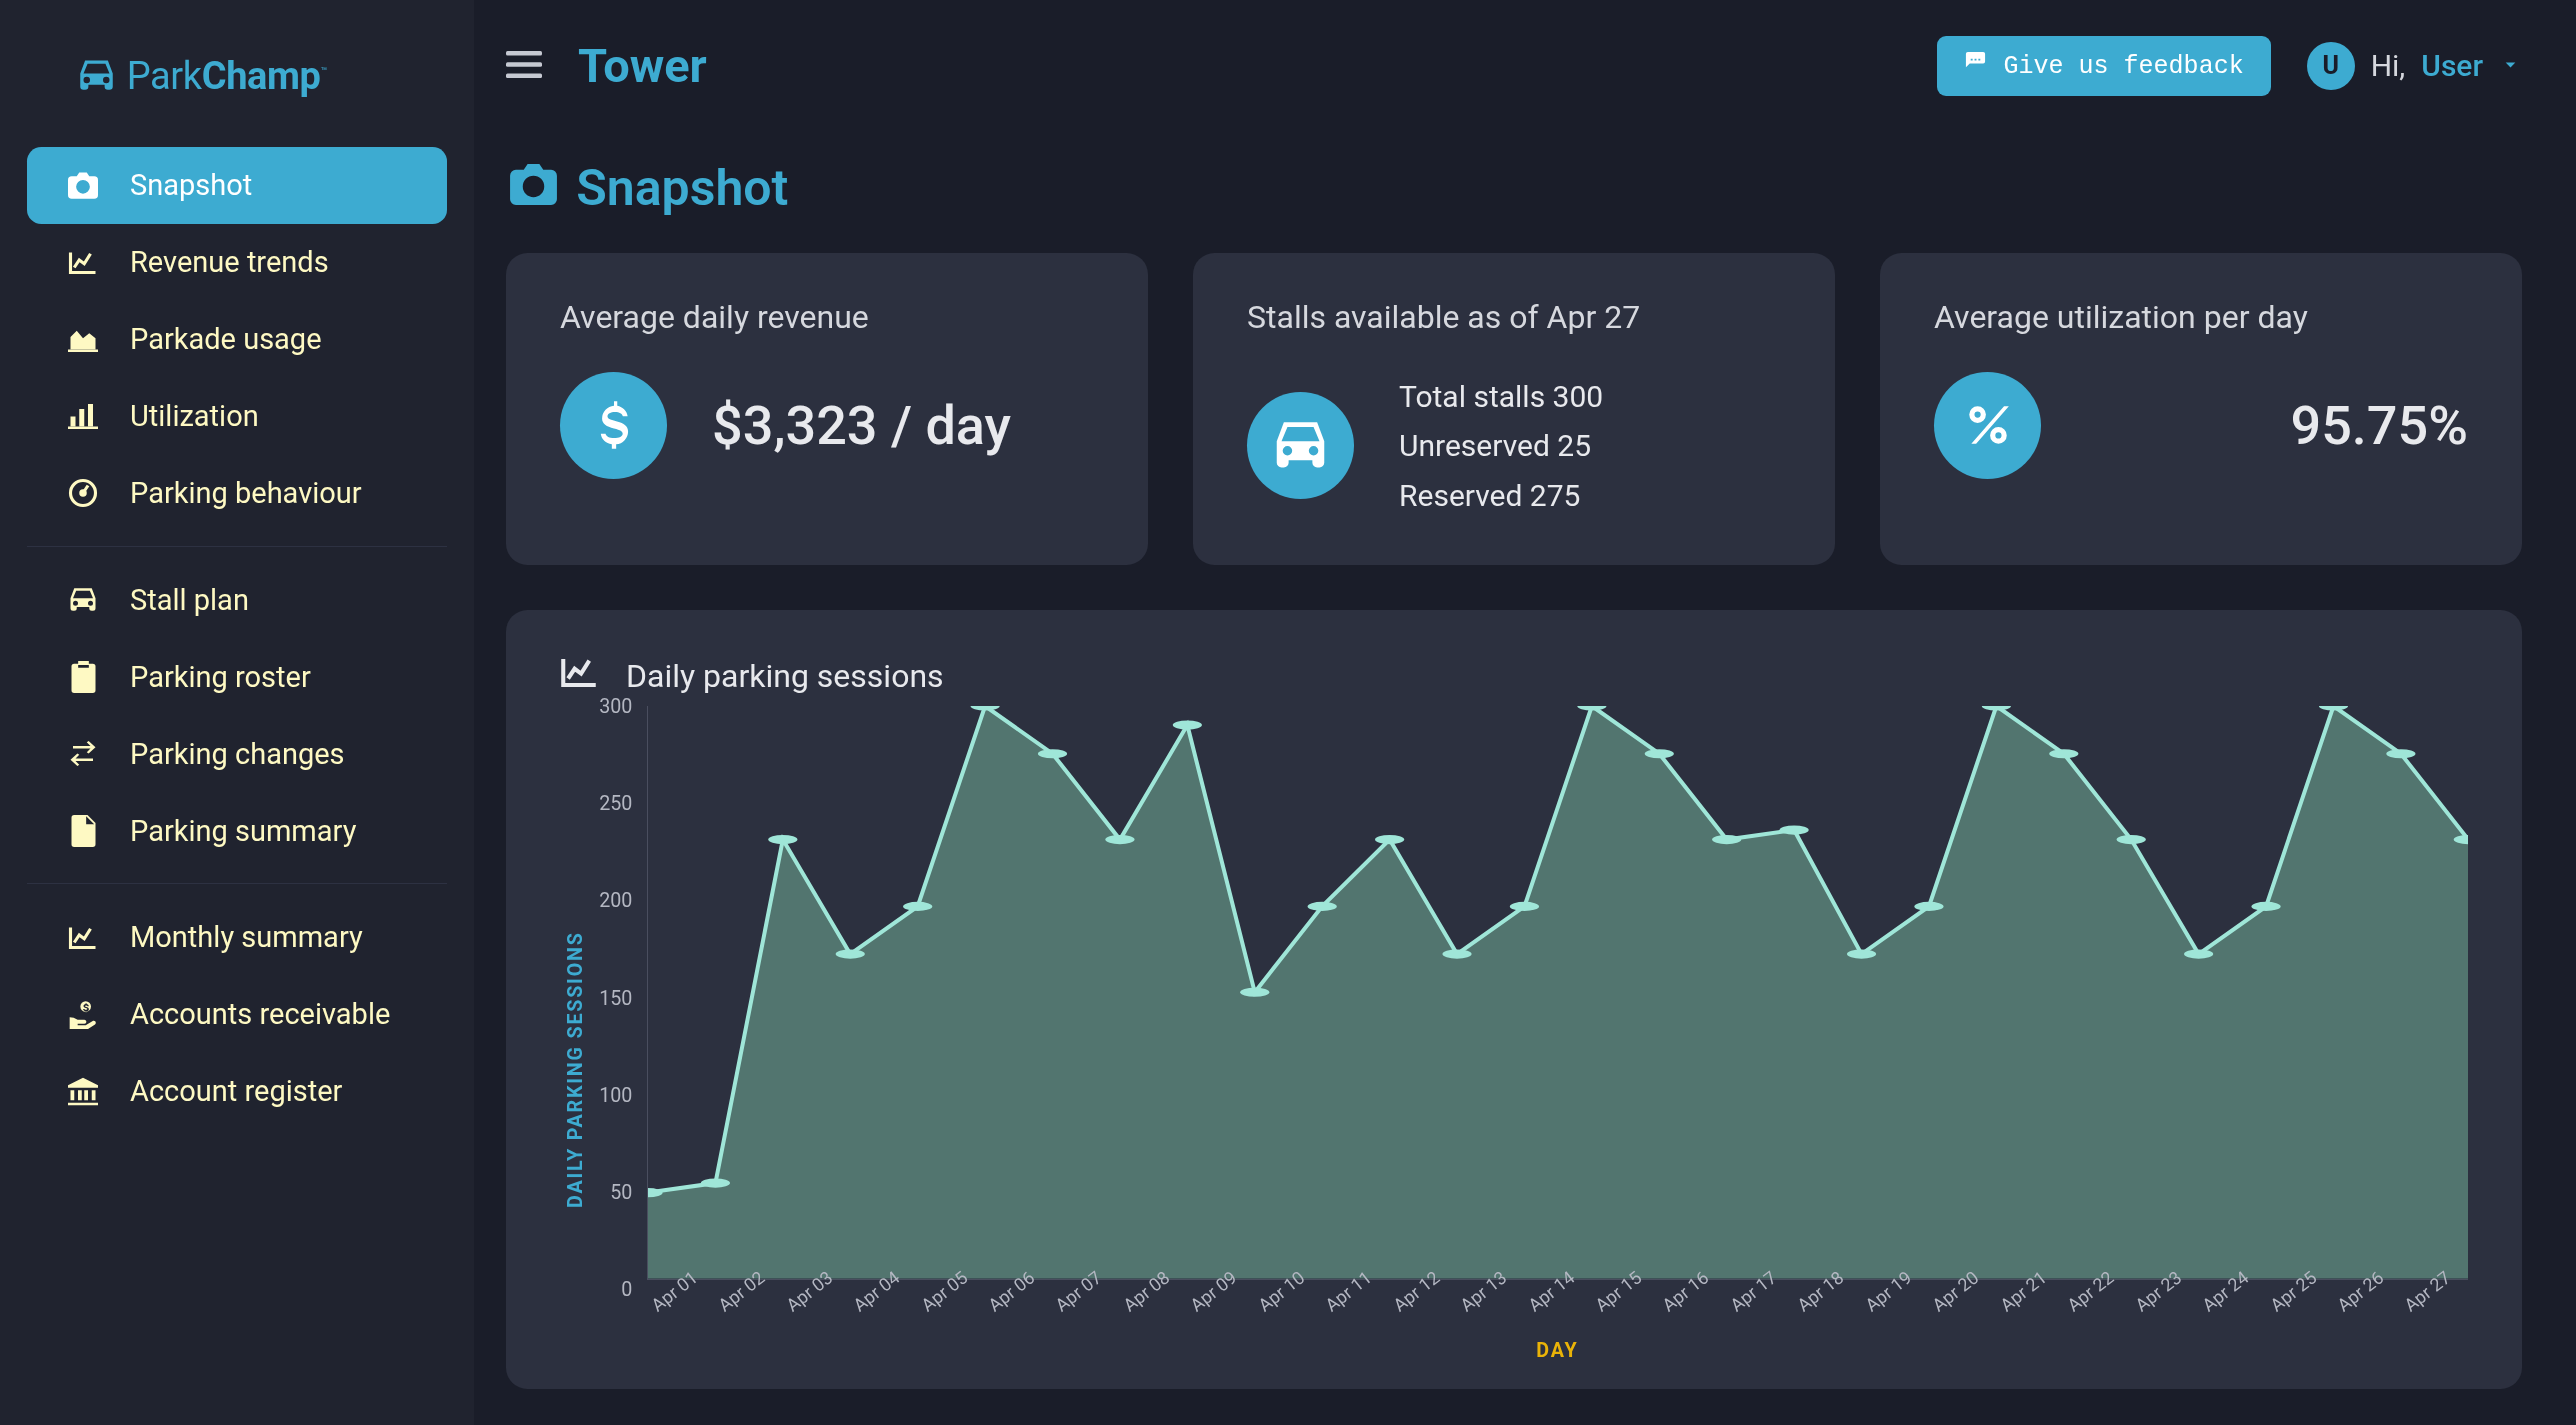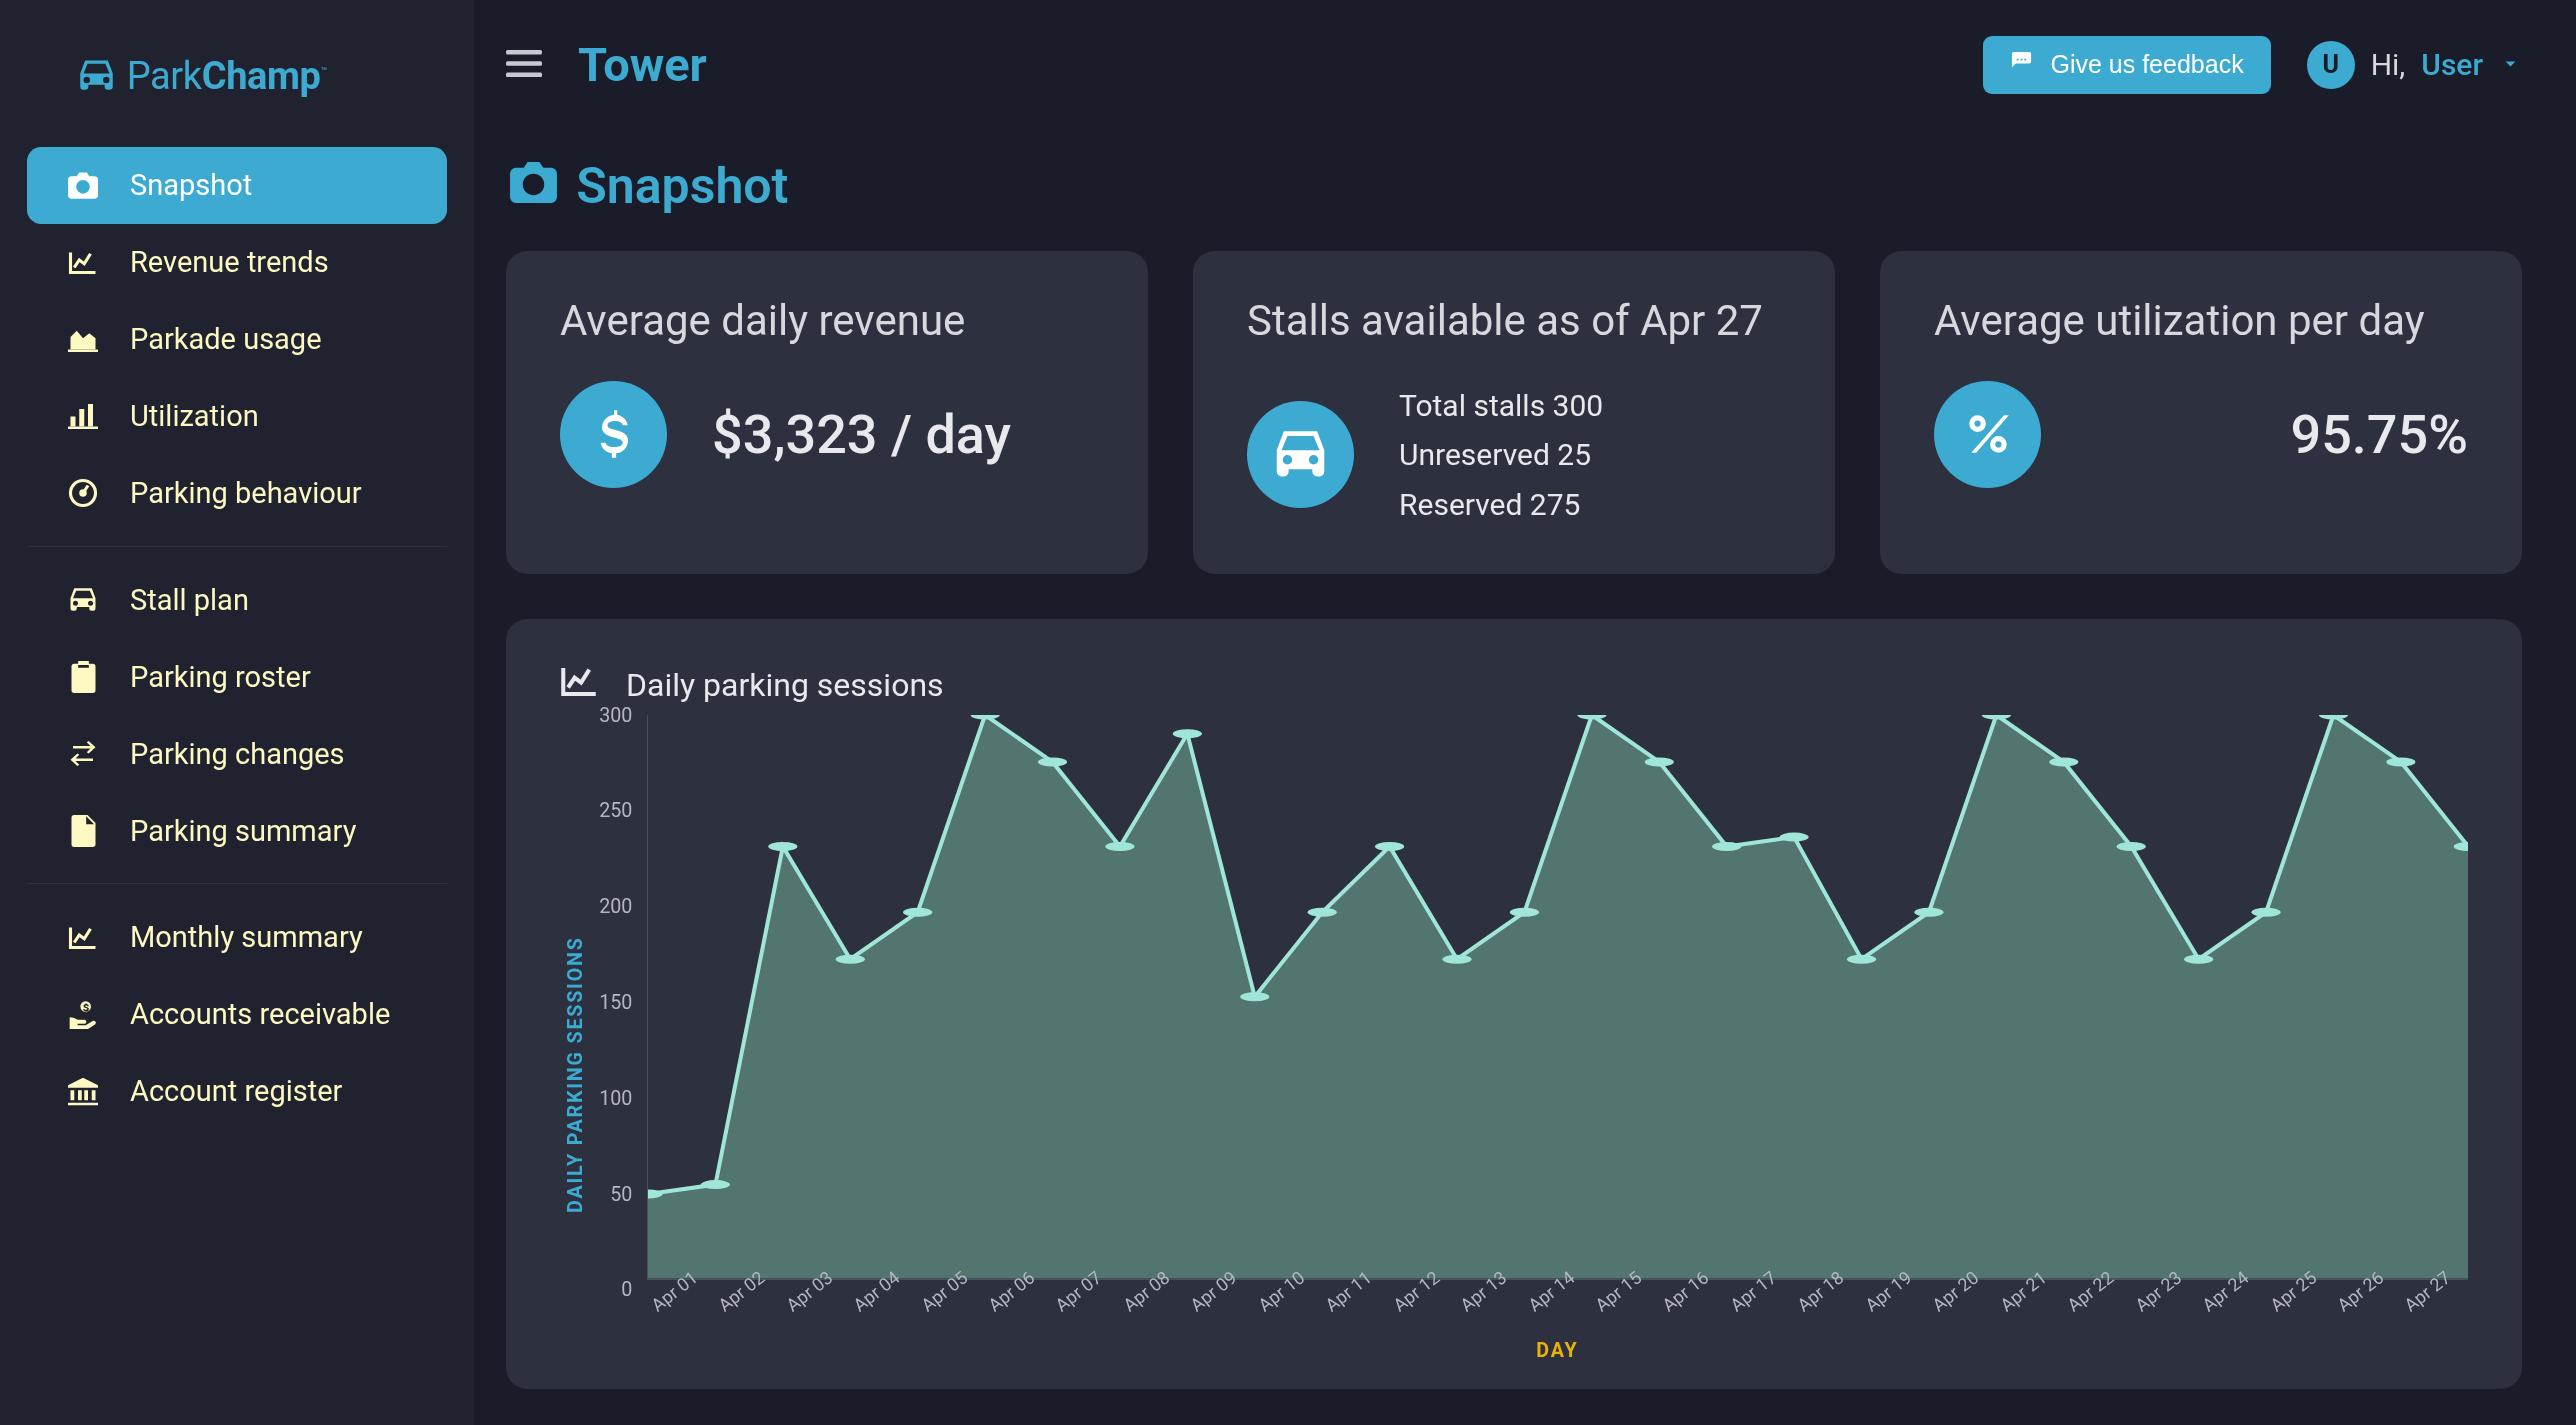--- a/index.html
+++ b/index.html
@@ -106,20 +106,21 @@
     color: #fff;
     border: none;
     border-radius: 9px;
     padding: 14.3px 27px;
     font-size: 25px;
     font-weight: 500;
     display: flex;
     align-items: flex-end;
     gap: 17px;
     cursor: pointer;
+    font-family: Liberation Mono, monospace;
   }
   .user-area {
     display: flex;
     align-items: center;
     gap: 16px;
     cursor: pointer;
   }
   .user-avatar {
     width: 48px;
     height: 48px;
@@ -155,21 +156,21 @@
     gap: 45px;
   }
   .card {
     background: #2c303f;
     border-radius: 21.5px;
     padding: 45px 54px;
     flex: 1;
     min-height: 268px;
   }
   .card-title {
-    font-size: 42px;
+    font-size: 32px;
     color: #d6d8de;
     margin-bottom: 36px;
     font-weight: 400;
   }
   .card-body {
     display: flex;
     align-items: center;
     gap: 45px;
   }
   .card-icon {

